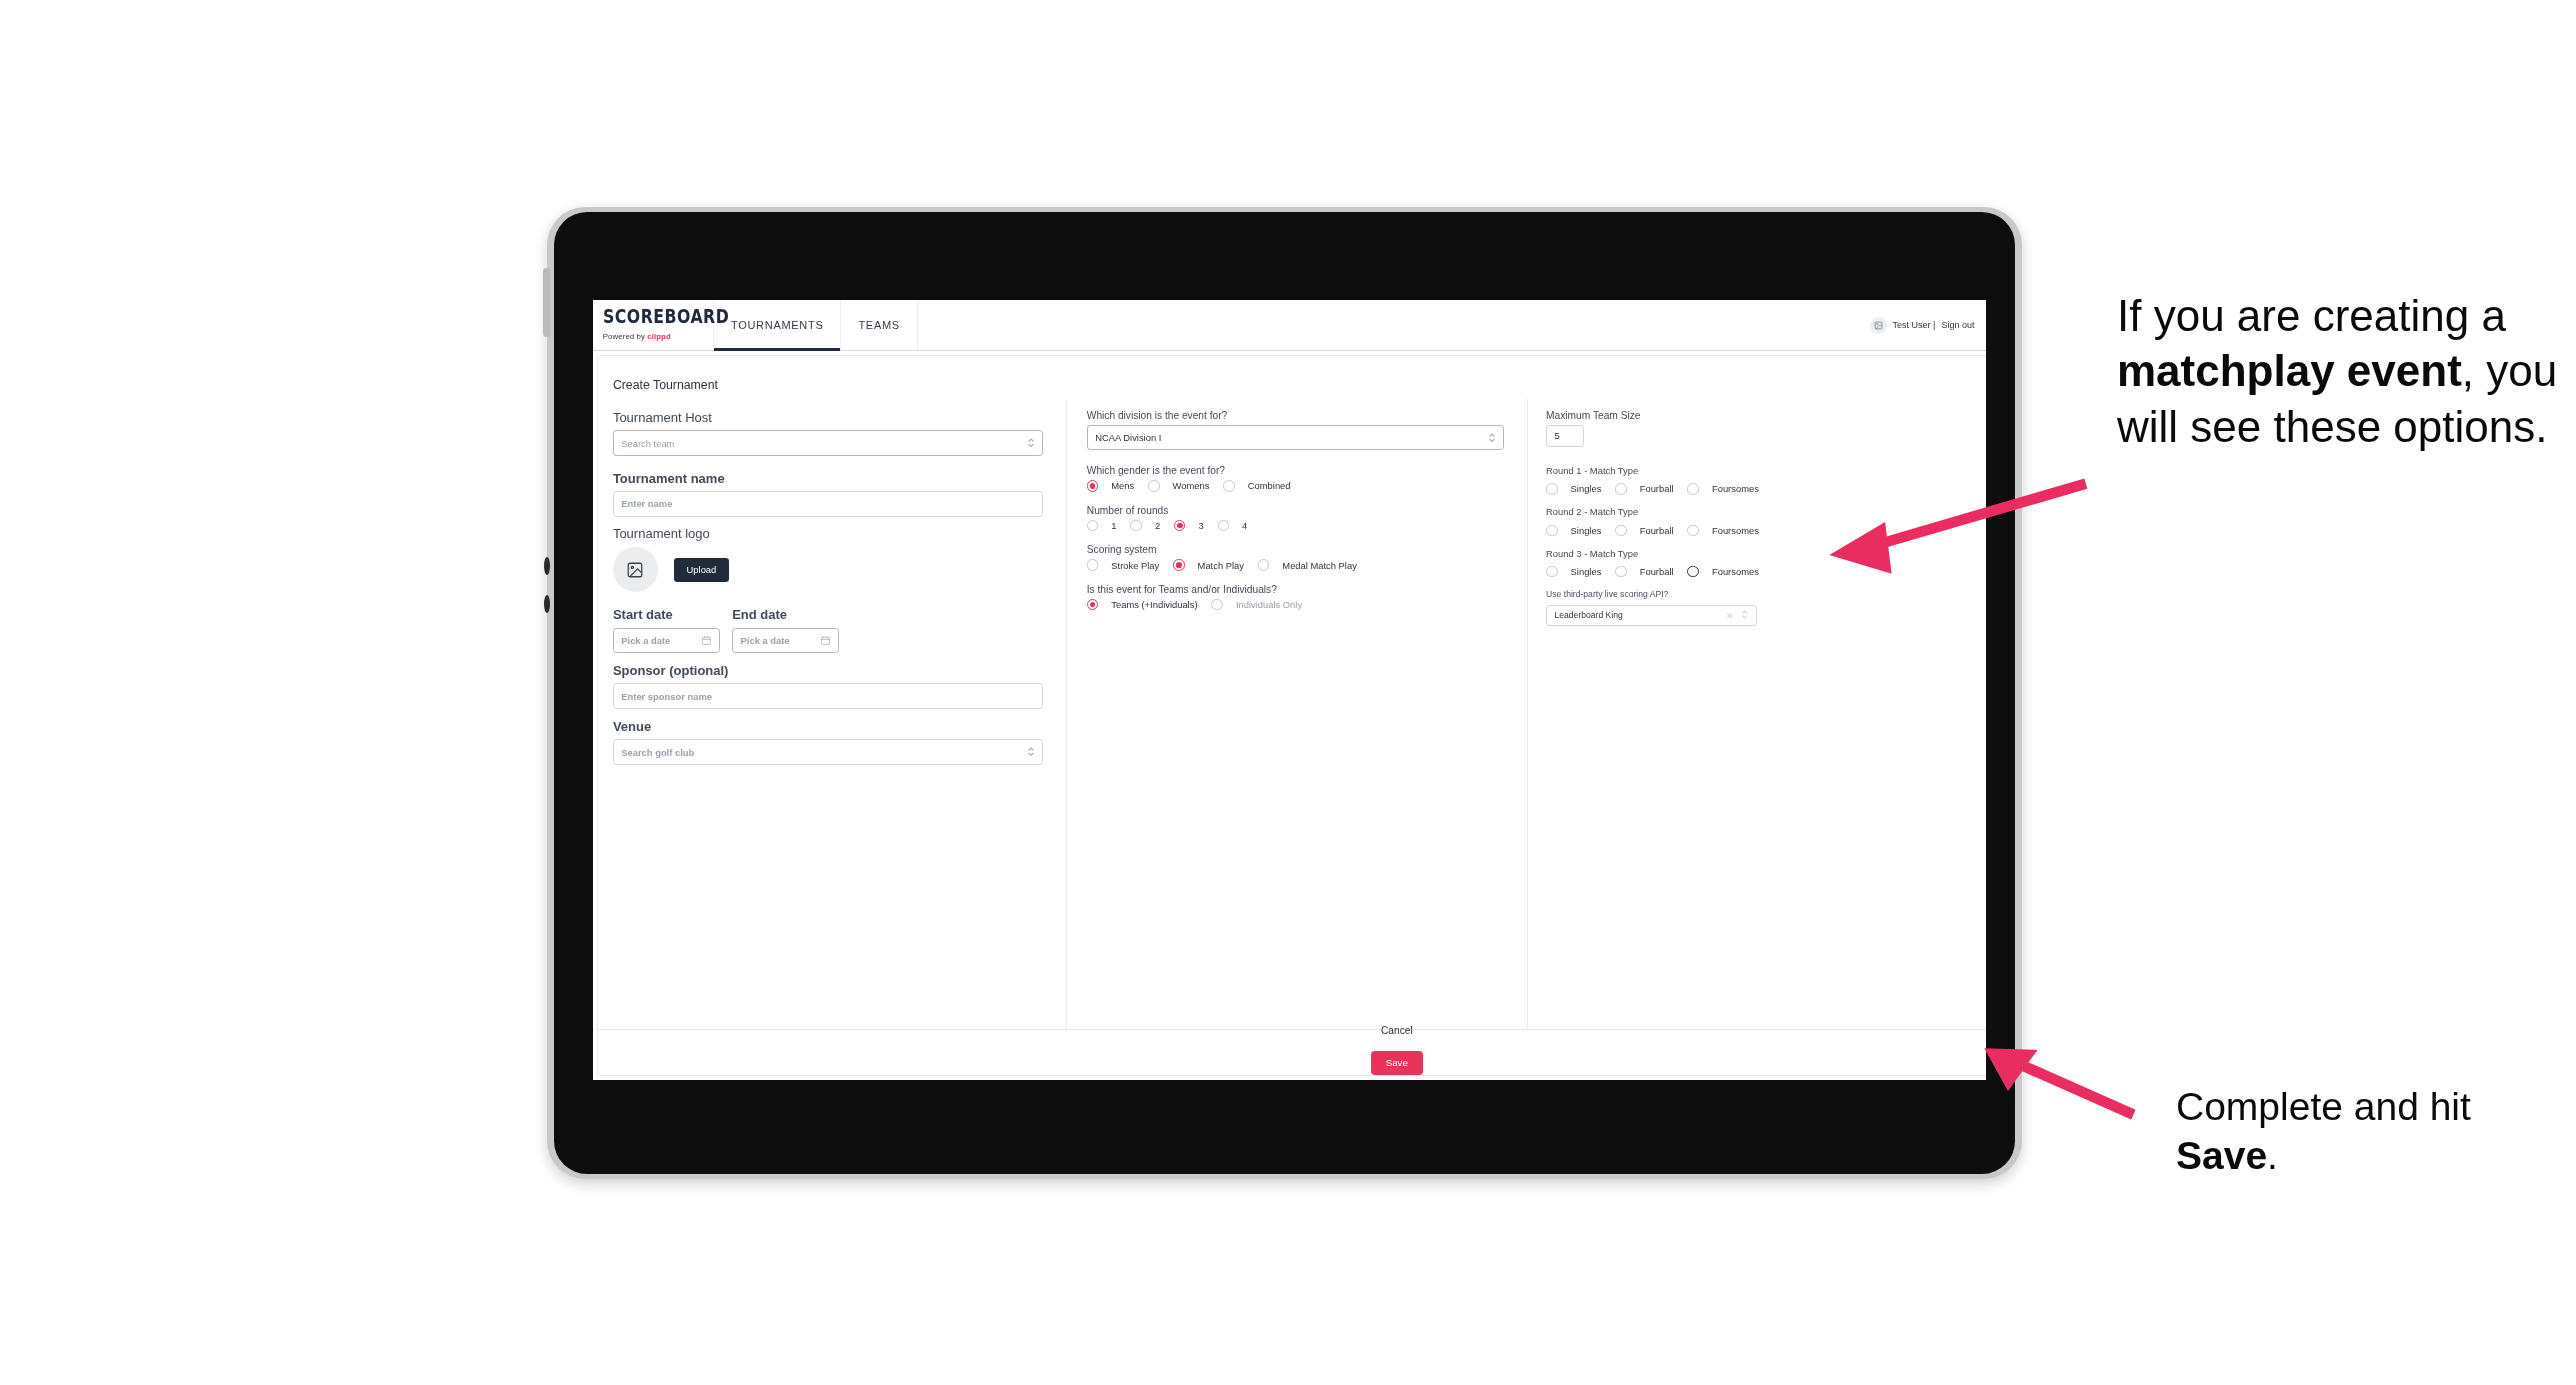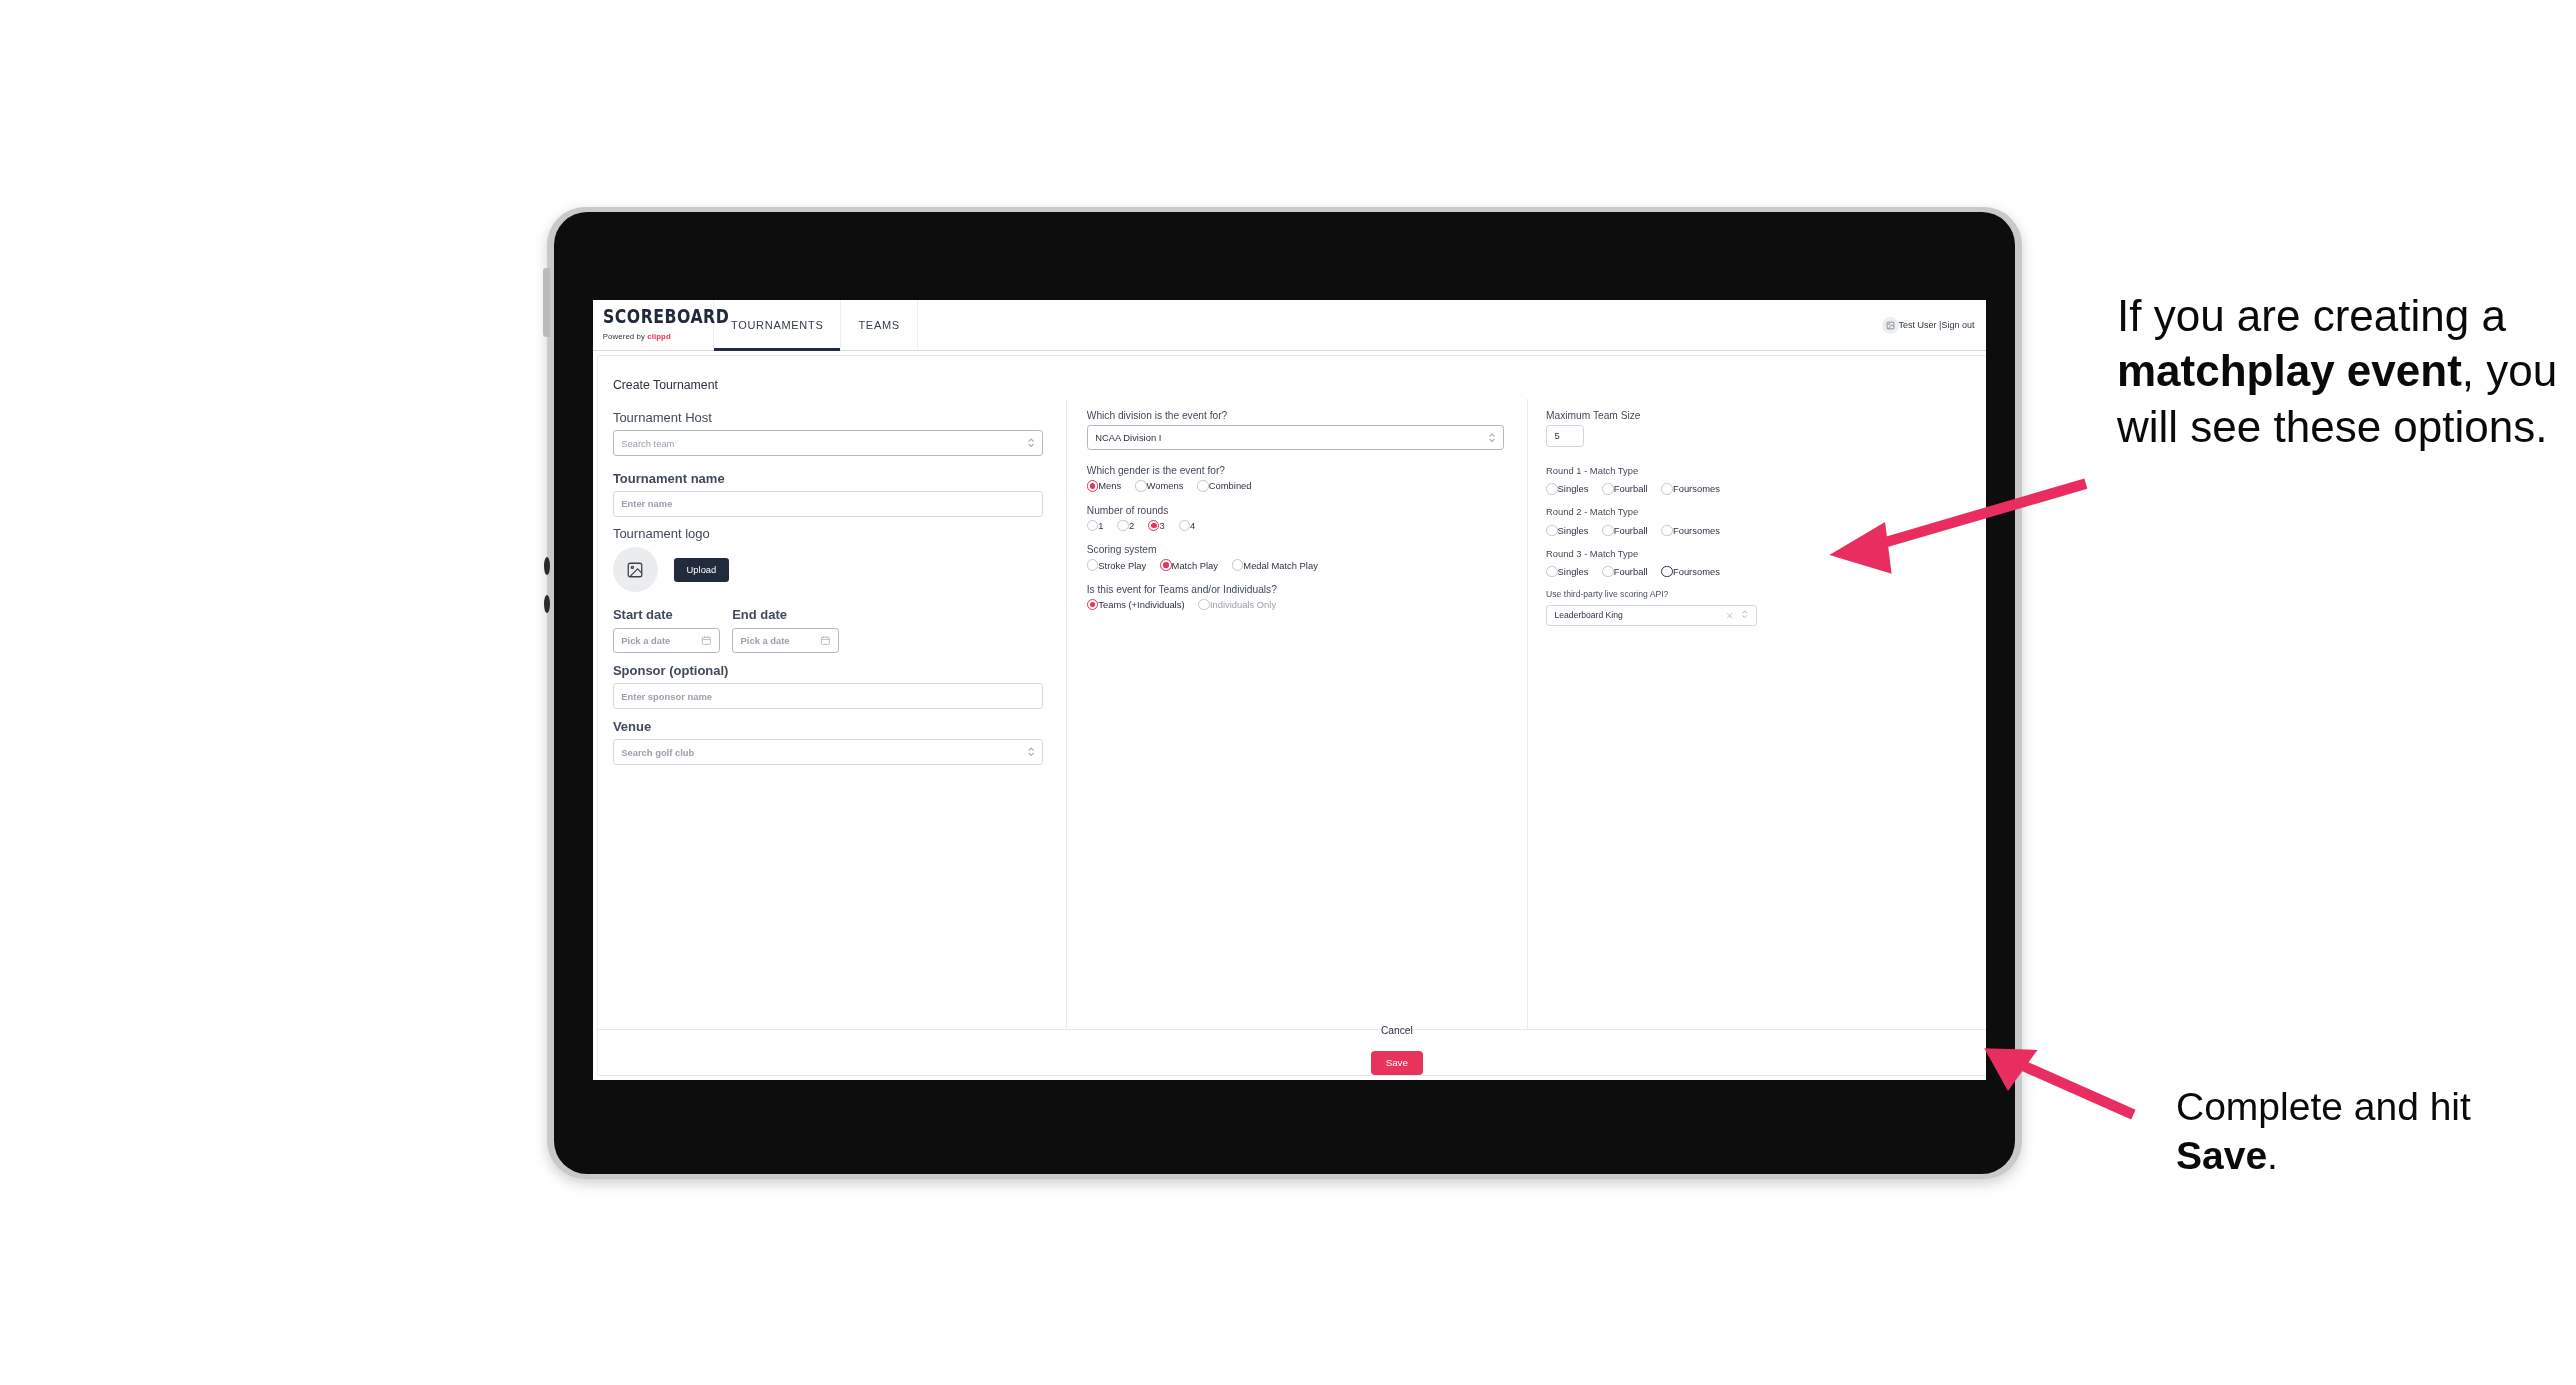--- a/index.html
+++ b/index.html
@@ -52,21 +52,21 @@
   .nav-tab {
     display: flex; align-items: center; padding: 0 17px;
     font-size: 11px; letter-spacing: 0.7px; color: #323a49;
     border-right: 0.8px solid #eceef0; position: relative; cursor: pointer;
   }
   .nav-tab.active::after {
     content: ""; position: absolute; left: 0; right: 0; bottom: -0.8px; height: 2.5px;
     background: #212b3e;
   }
   #nav-right {
-    margin-left: auto; display: flex; align-items: center; gap: 0; padding-right: 11.5px;
+    margin-left: auto; display: flex; align-items: center; gap: 6px; padding-right: 11.5px;
   }
   #avatar {
     width: 17px; height: 17px; border-radius: 50%; background: #eceef0;
     display: flex; align-items: center; justify-content: center; color:#6c7480;
   }
   #user-name { font-size: 9px; color: #2e3440; }
   #sign-out { font-size: 9px; color: #2e3440; cursor: pointer; }
 
   
   #page-card {
@@ -117,21 +117,21 @@
     background: #222b3c; color: #fff; font-size: 9.4px; border-radius: 3.3px;
     padding: 6.6px 12.3px; cursor: pointer;
   }
 
   
   #dates-row { display: flex; gap: 12.3px; }
   .date-field { width: 107px; }
 
   
   .radio-row { display: flex; align-items: center; gap: 5.7px; flex-wrap: nowrap; margin-bottom: 1.6px; }
-  .radio-item { display: flex; align-items: center; gap: 0; cursor: pointer; padding-right: 8.2px; }
+  .radio-item { display: flex; align-items: center; gap: 13px; cursor: pointer; padding-right: 8.2px; }
   .radio {
     width: 11.5px; height: 11.5px; border-radius: 50%;
     border: 1.3px solid #c2c6cc; background: #fff; flex: none;
     display: flex; align-items: center; justify-content: center;
   }
   .radio.checked { border-color: #e8335a; }
   .radio.checked::after {
     content:""; width: 5.7px; height: 5.7px; border-radius: 50%; background: #e8335a;
   }
   .radio.focused { border-color: #2a3040; border-width: 1.6px; }

